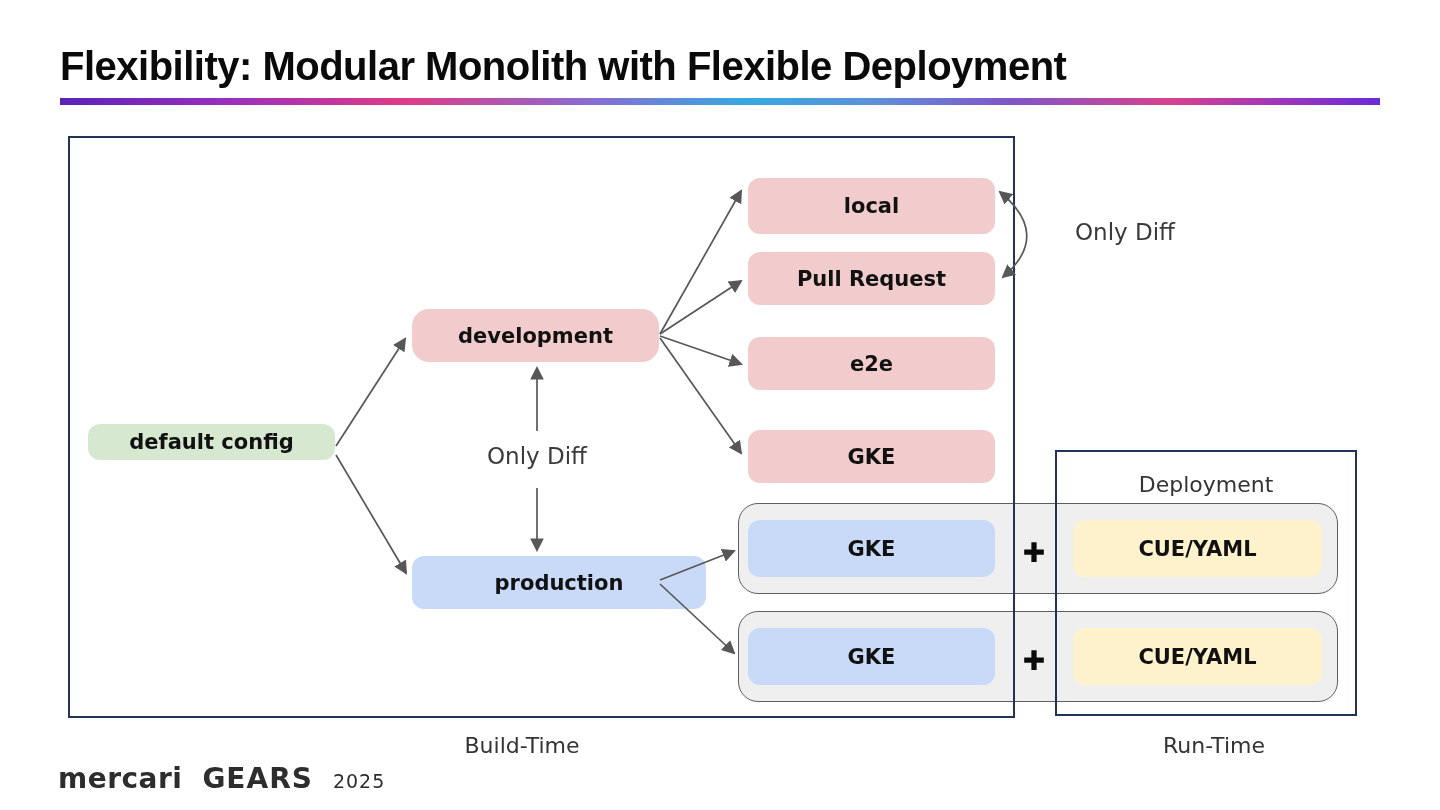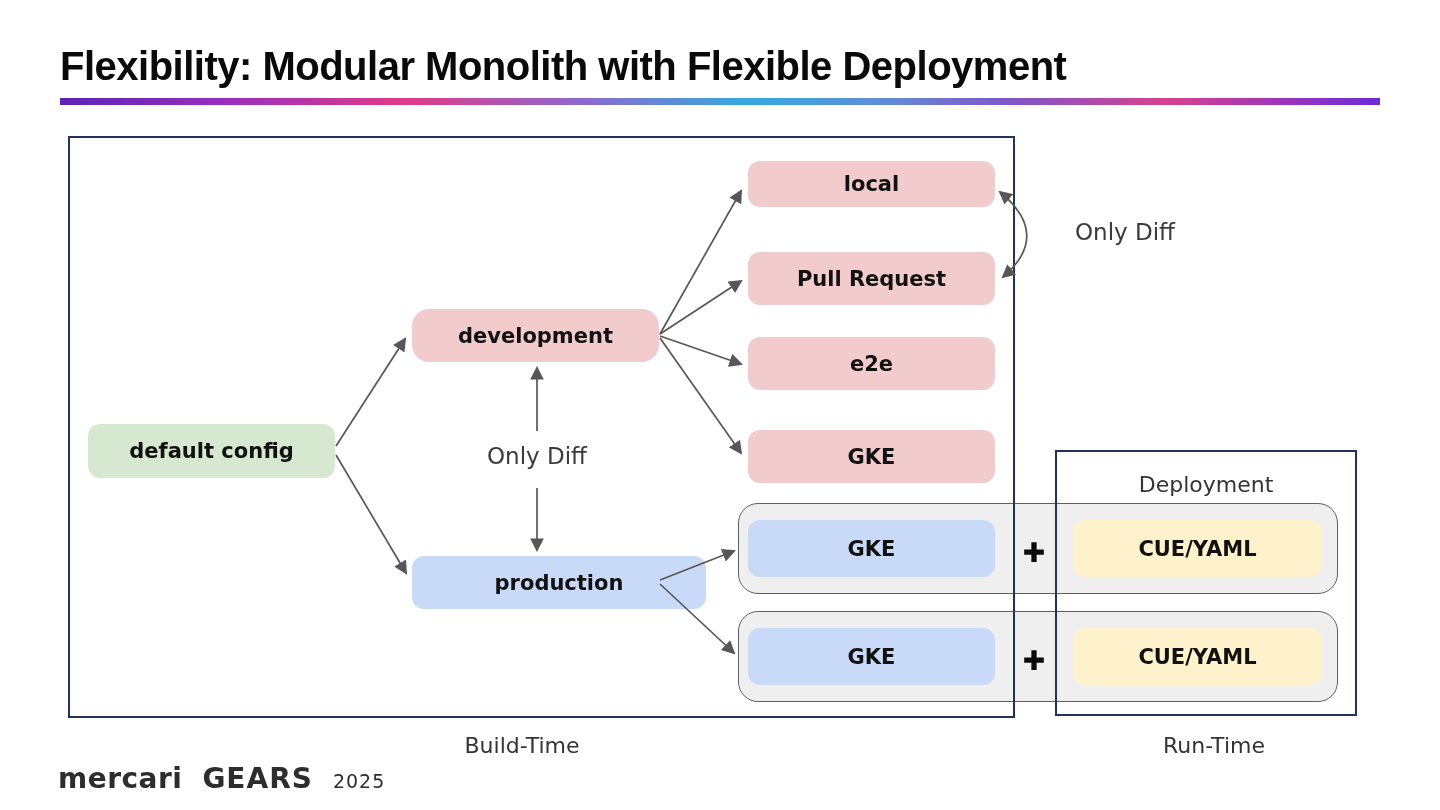--- a/index.html
+++ b/index.html
@@ -62,31 +62,31 @@
 
   <div class="title">Flexibility: Modular Monolith with Flexible Deployment</div>
   <div class="accent-bar"></div>
 
   <div class="frame" style="left:68px;top:136px;width:947px;height:582px;"></div>
   <div class="frame" style="left:1055px;top:450px;width:302px;height:266px;"></div>
 
   <div class="runtime-row" style="left:738px;top:503px;width:600px;height:91px;"></div>
   <div class="runtime-row" style="left:738px;top:611px;width:600px;height:91px;"></div>
 
-  <div class="node green" style="left:88px;top:424px;width:247px;height:54px;">
+  <div class="node green" style="left:88px;top:424px;width:247px;height:36px;">
     <span>default config</span>
   </div>
   <div class="node pink" style="left:412px;top:309px;width:247px;height:53px;border-radius:17px;">
     <span>development</span>
   </div>
   <div class="node blue" style="left:412px;top:556px;width:294px;height:53px;">
     <span>production</span>
   </div>
 
-  <div class="node pink" style="left:748px;top:161px;width:247px;height:46px;">
+  <div class="node pink" style="left:748px;top:178px;width:247px;height:56px;">
     <span>local</span>
   </div>
   <div class="node pink" style="left:748px;top:252px;width:247px;height:53px;">
     <span>Pull Request</span>
   </div>
   <div class="node pink" style="left:748px;top:337px;width:247px;height:53px;">
     <span>e2e</span>
   </div>
   <div class="node pink" style="left:748px;top:430px;width:247px;height:53px;">
     <span>GKE</span>

